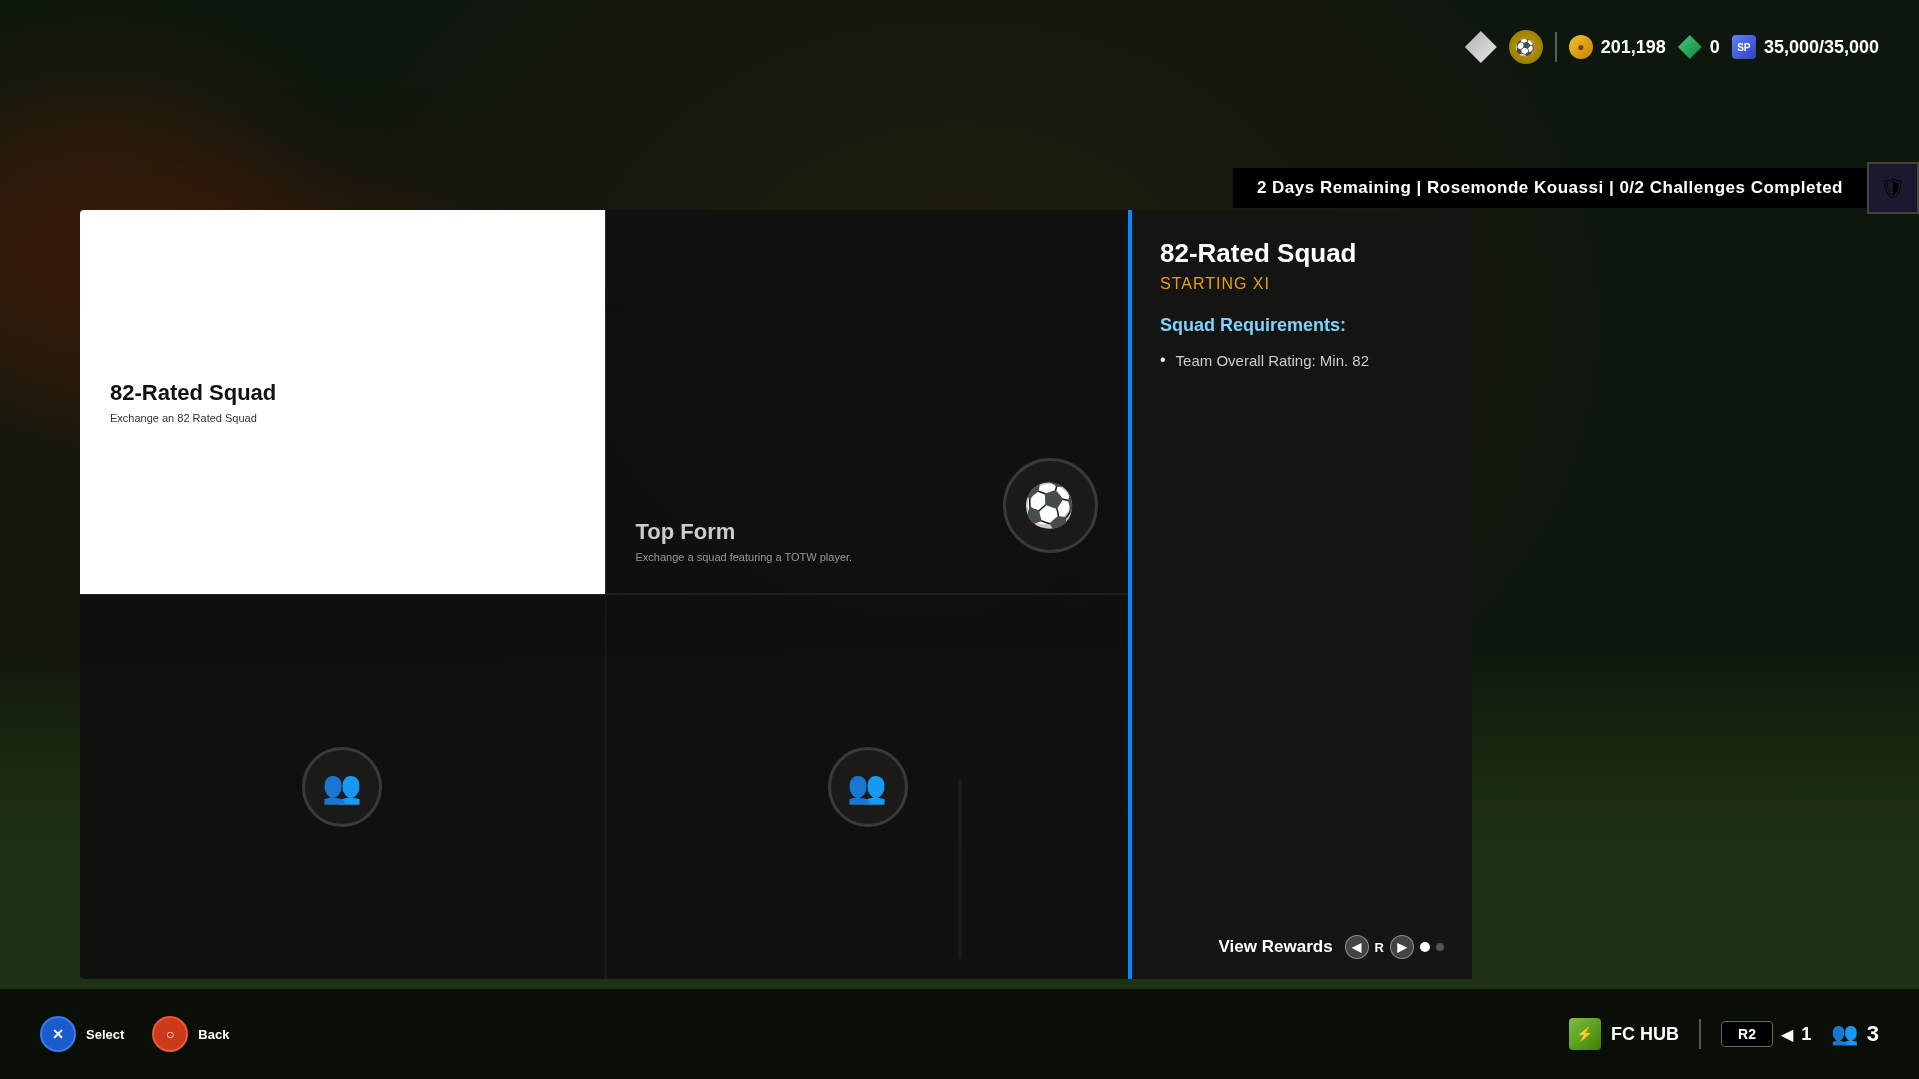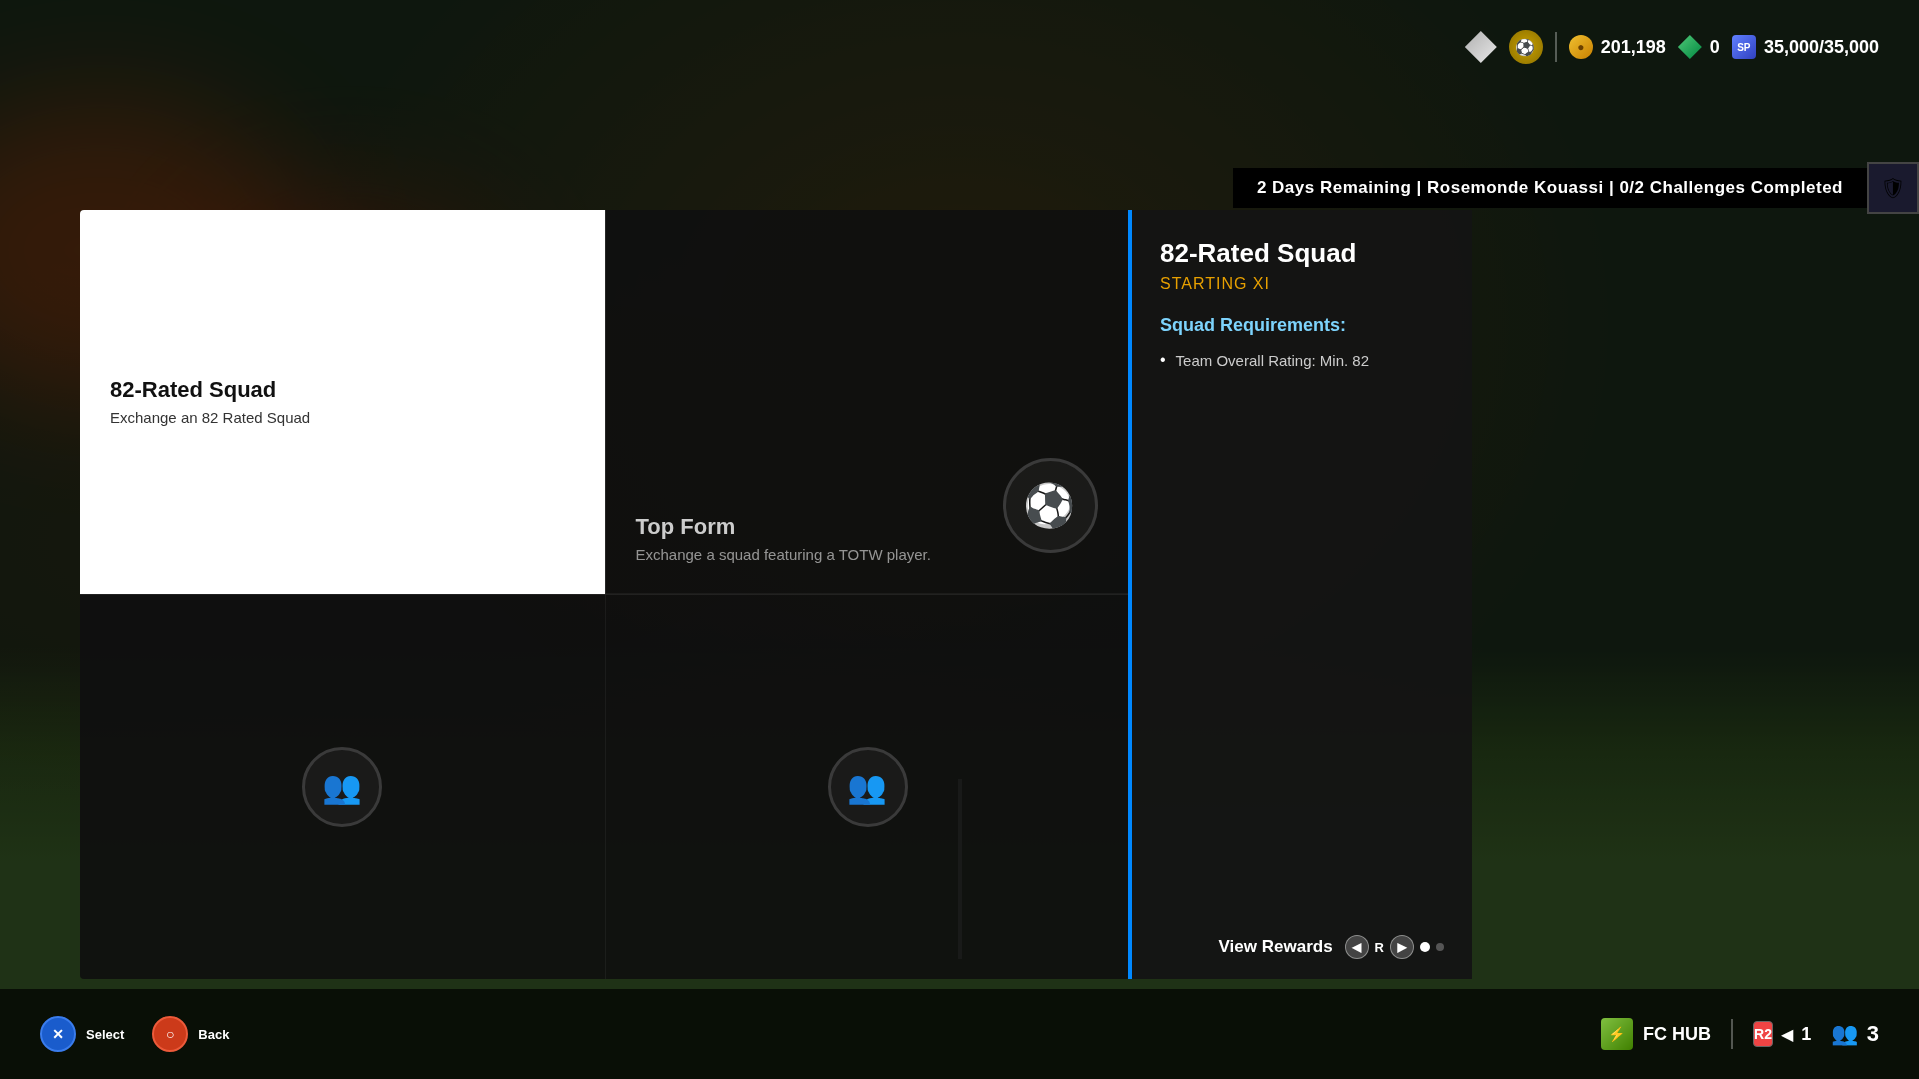--- a/index.html
+++ b/index.html
@@ -216,21 +216,21 @@
       flex-direction: column;
       gap: 6px;
     }
 
     .card-title {
       font-size: 22px;
       font-weight: bold;
     }
 
     .card-subtitle {
-      font-size: 15px;
+      font-size: 11px;
       color: inherit;
       opacity: 0.7;
     }
 
     .card-item.active .card-subtitle {
       color: #333;
       opacity: 1;
     }
 
     
@@ -515,25 +515,25 @@
       background: rgba(255,255,255,0.3);
     }
 
     .r2-section {
       display: flex;
       align-items: center;
       gap: 8px;
     }
 
     .r2-btn {
-      background: #ef4444;
+      background: #000000;
       color: white;
       border: 1px solid #666;
       border-radius: 4px;
-      padding: 4px 0;
+      padding: 4px 16px;
       font-size: 14px;
       font-weight: bold;
     }
 
     .r2-arrow {
       color: white;
       font-size: 16px;
     }
 
     .r2-count {

